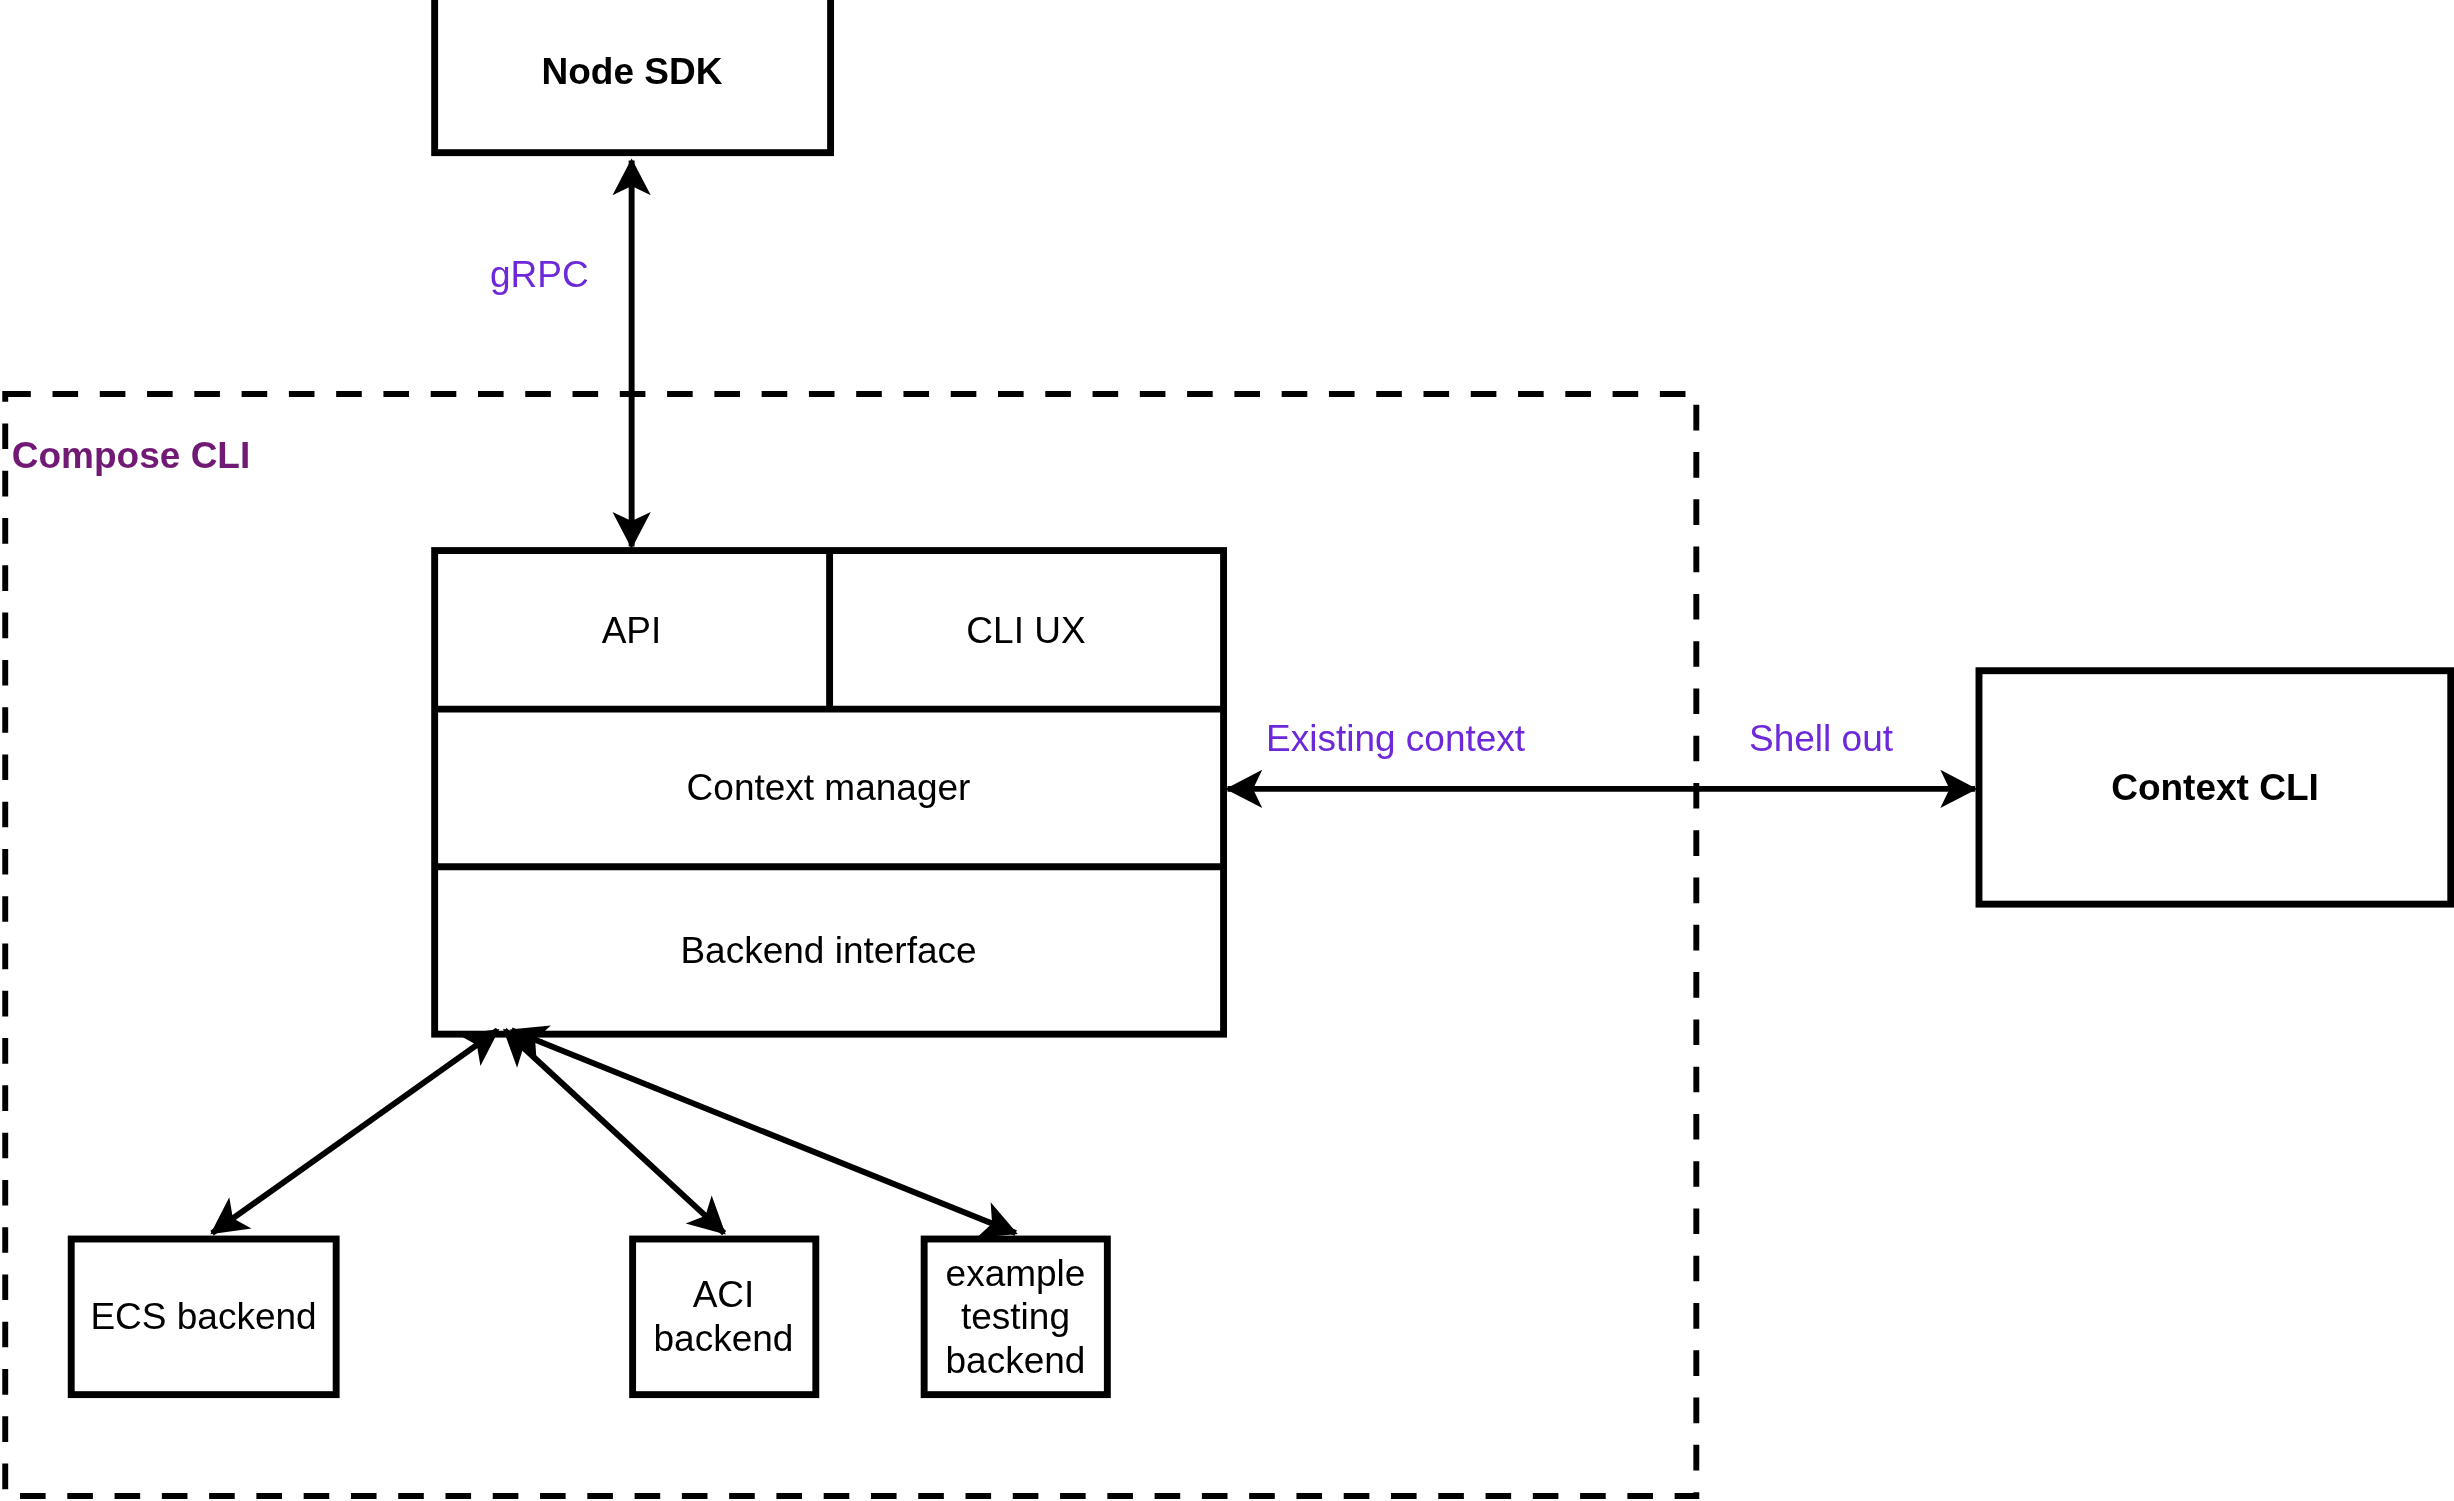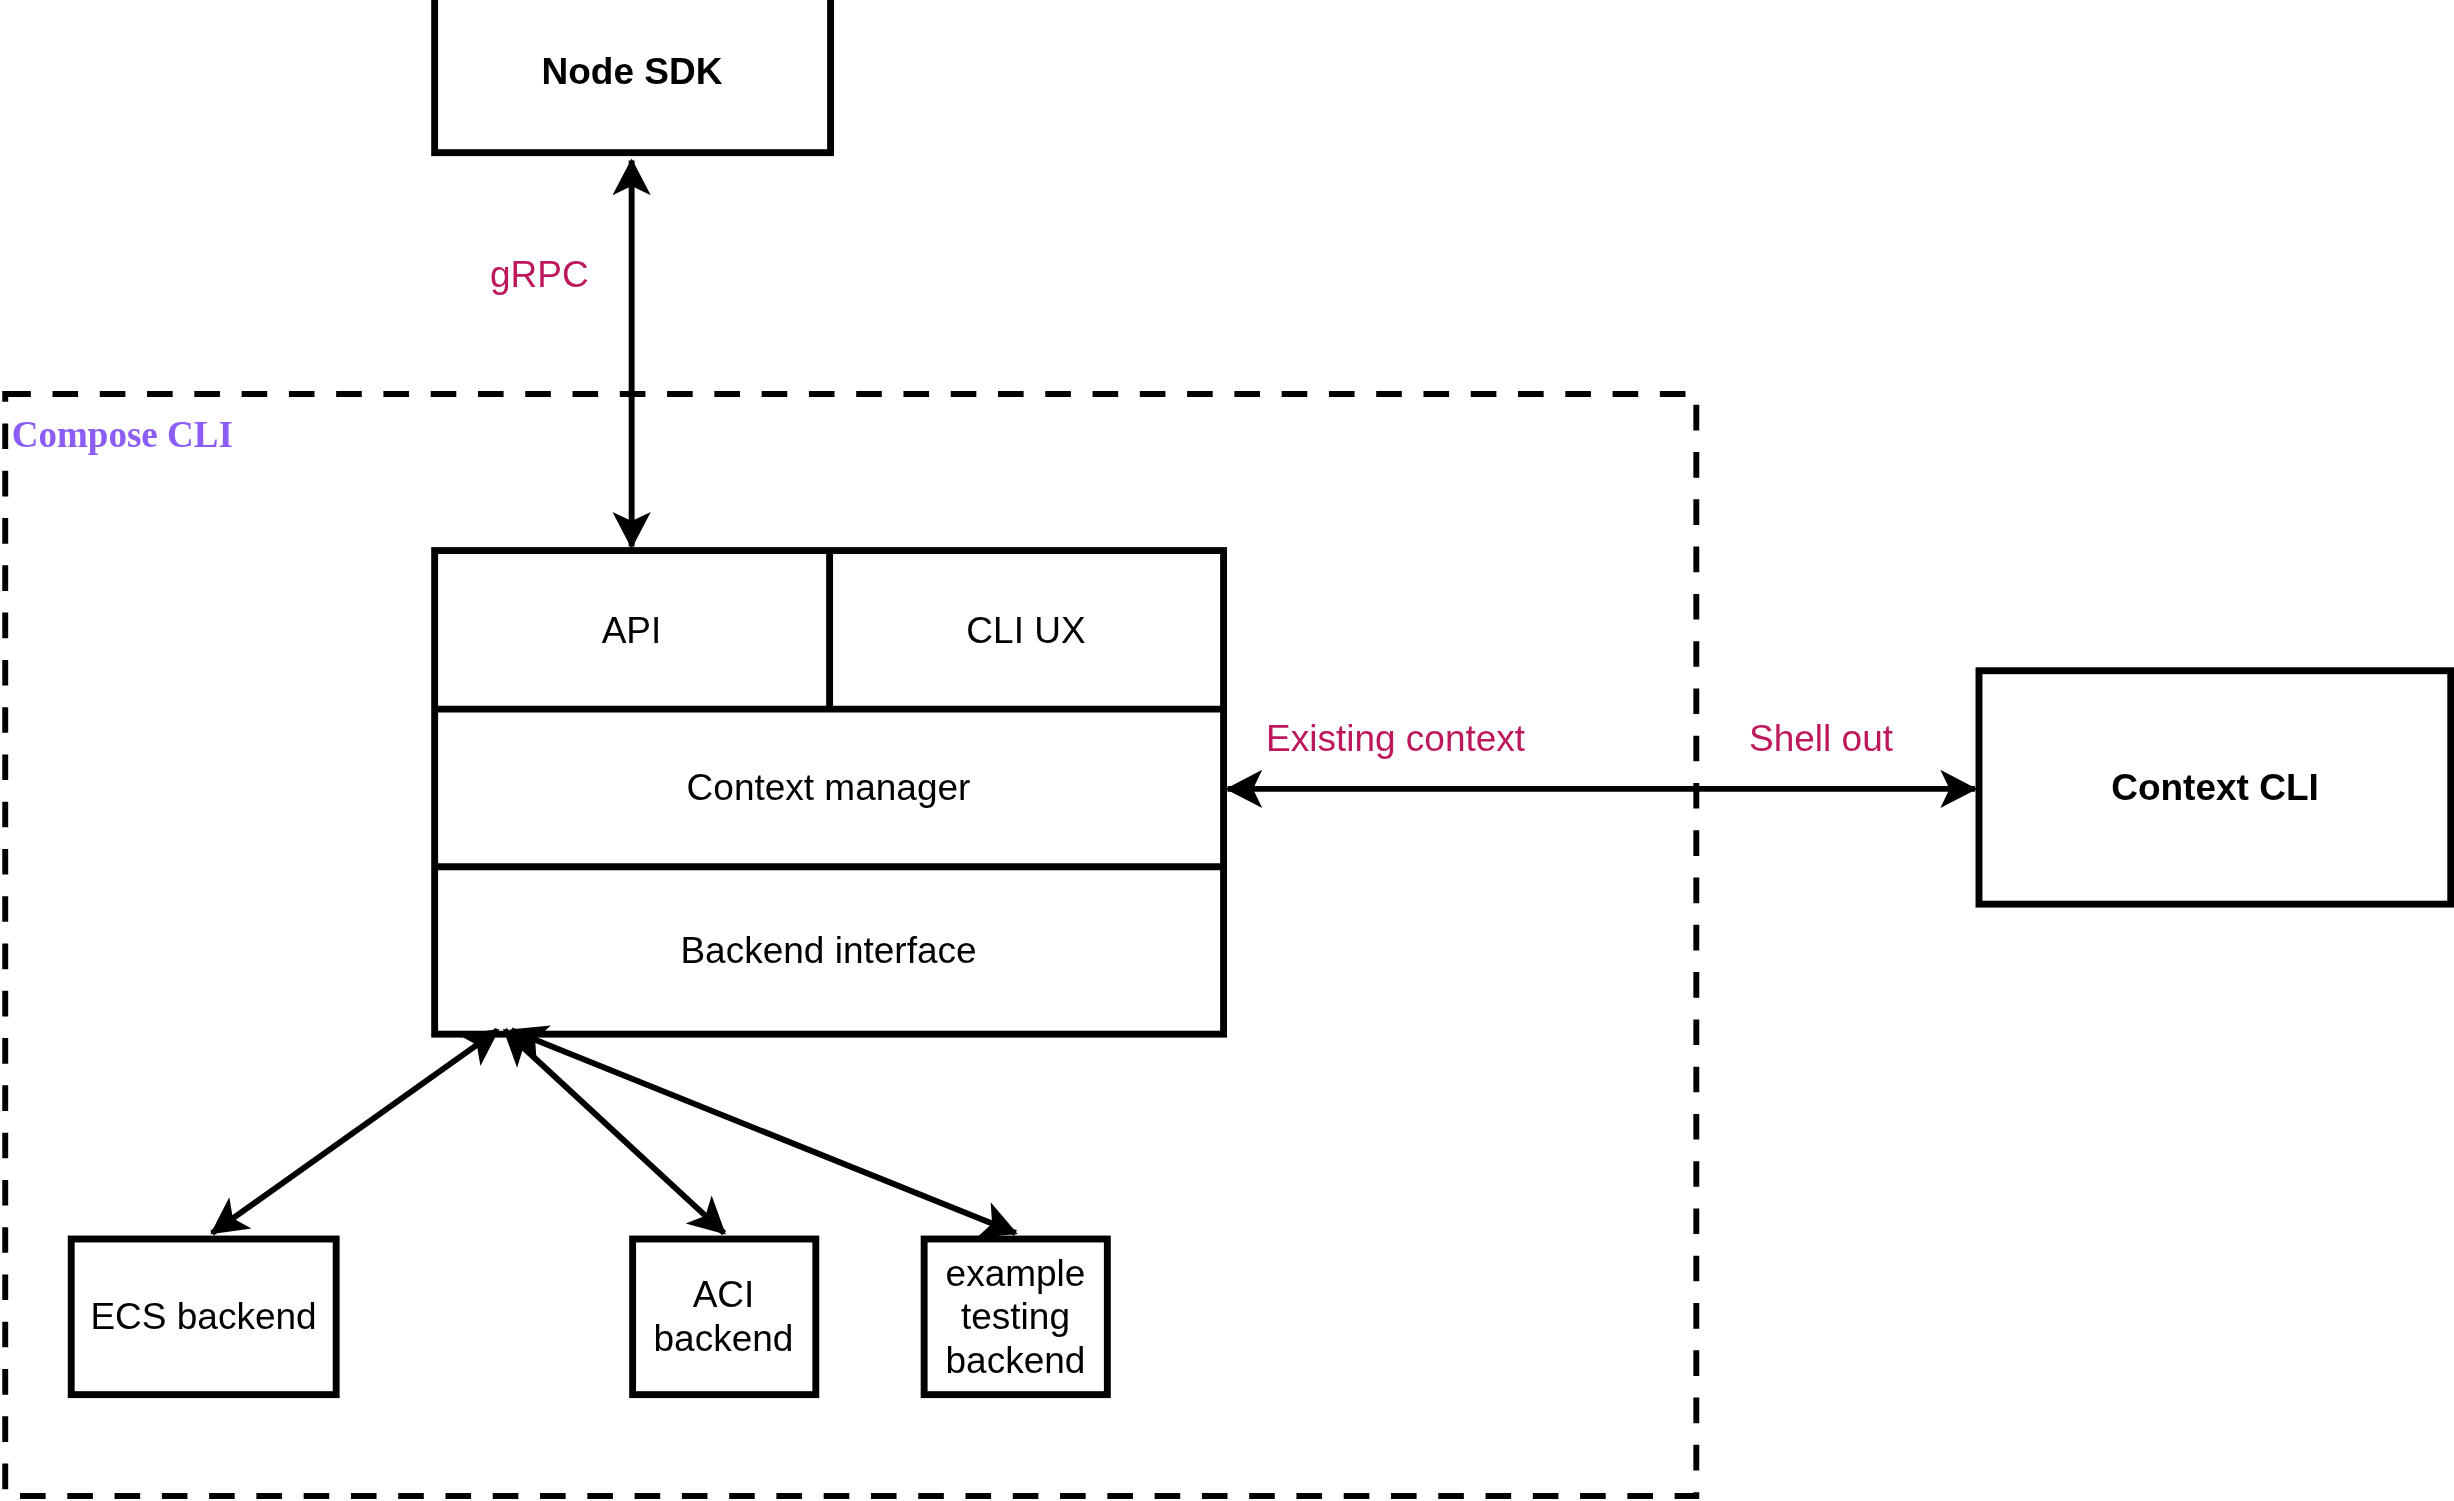--- a/index.html
+++ b/index.html
@@ -33,34 +33,35 @@
     font-size: 37px;
     line-height: 1.18;
     white-space: pre-line;
     pointer-events: none;
   }
   .node-label.bold {
     font-weight: bold;
   }
   .edge-label {
     position: absolute;
-    color: #be185d;
+    color: #6d28d9;
     font-family: "Liberation Sans", sans-serif;
     font-size: 37px;
     line-height: 1.15;
     white-space: nowrap;
   }
   .group-label {
     position: absolute;
-    color: #8b5cf6;
-    font-family: Liberation Serif, serif;
+    color: #701a75;
+    font-family: Liberation Sans, sans-serif;
     font-size: 37px;
     font-weight: bold;
     line-height: 1.15;
     white-space: nowrap;
+    margin-top: 21px;
   }
   .hit {
     position: absolute;
     background: transparent;
   }
 </style>
 </head>
 <body>
 
 <div id="canvas">

